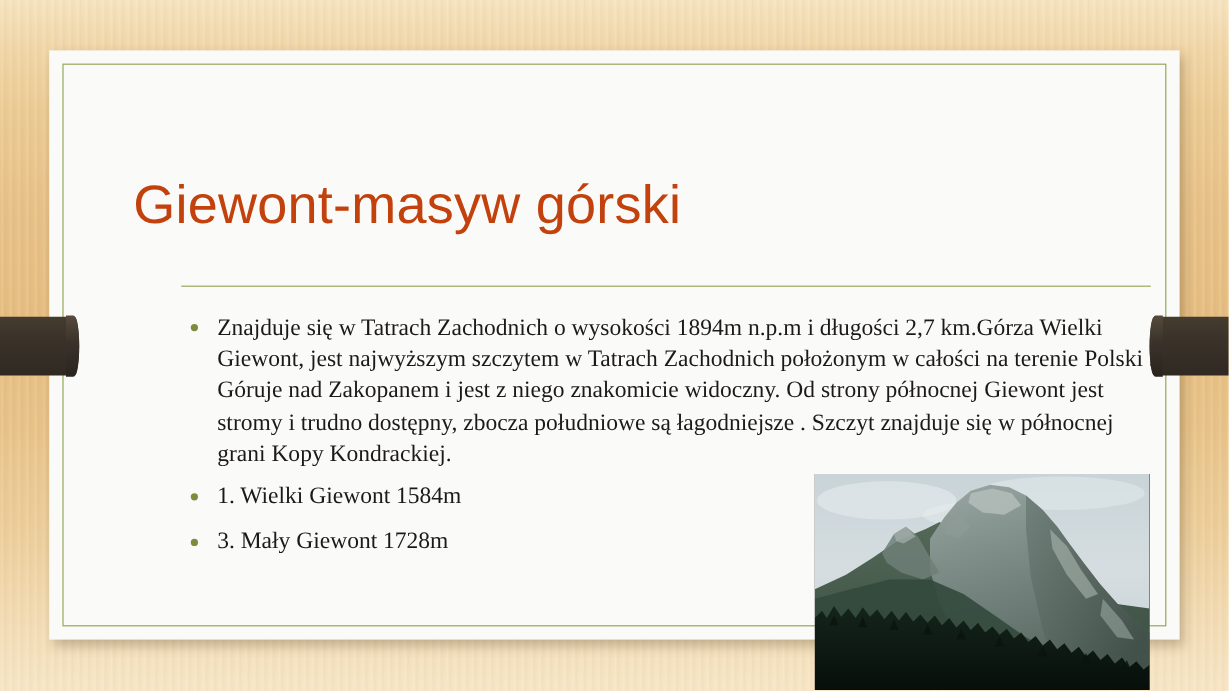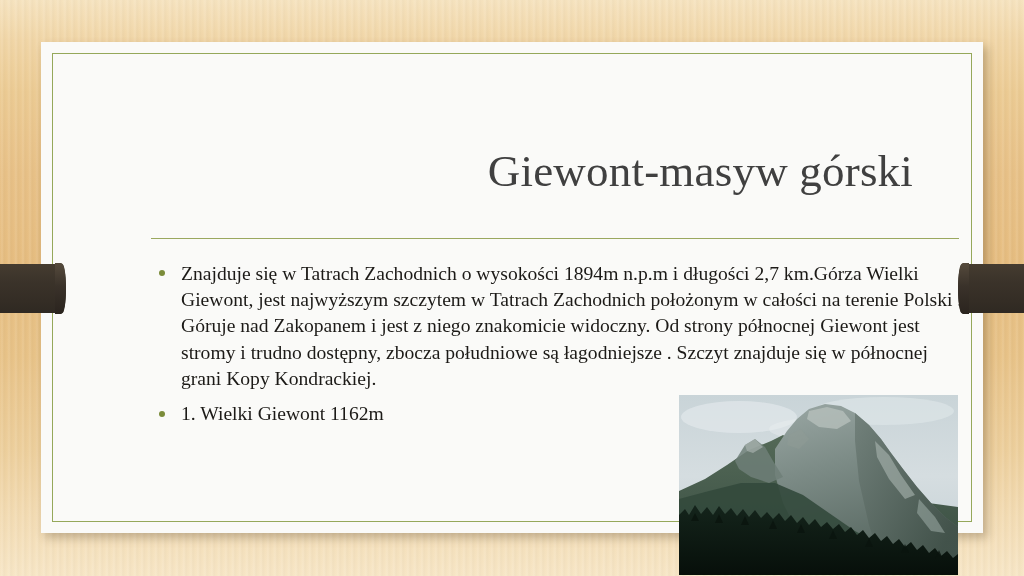--- a/index.html
+++ b/index.html
@@ -99,25 +99,25 @@
     border-top-left-radius: 5px 26px;
     border-bottom-left-radius: 5px 26px;
   }
 
   
   .title {
     position: absolute;
     left: 70px;
     top: 104px;
     width: 802px;
-    text-align: right;
+    text-align: left;
     font-size: 45px;
     line-height: 1.12;
-    color: #404040;
-    font-family: Liberation Serif, serif;
+    color: #c2410c;
+    font-family: Liberation Sans, sans-serif;
     letter-spacing: 0.2px;
     white-space: nowrap;
   }
   .title-rule {
     position: absolute;
     left: 110px;
     top: 196px;
     width: 808px;
     height: 0;
     border-top: 1.7px solid #9aa85f;
@@ -176,24 +176,28 @@
 
     <div class="body-block">
 
       <div class="bullet-row para">
         <span class="dot"></span>
         <span>Znajduje się w Tatrach Zachodnich o wysokości 1894m n.p.m i długości 2,7 km.Górza Wielki Giewont, jest najwyższym szczytem w Tatrach Zachodnich położonym w całości na terenie Polski . Góruje nad Zakopanem i jest z niego znakomicie widoczny. Od strony północnej Giewont jest stromy i trudno dostępny, zbocza południowe są łagodniejsze . Szczyt znajduje się w północnej grani Kopy Kondrackiej.</span>
       </div>
 
       <div class="bullet-row item">
         <span class="dot"></span>
-        <span>1. Wielki Giewont 1162m</span>
+        <span>1. Wielki Giewont 1584m</span>
       </div>
 
 
+      <div class="bullet-row item">
+        <span class="dot"></span>
+        <span>3. Mały Giewont 1728m</span>
+      </div>
 
     </div>
 
     <div class="photo">
       <svg width="279" height="180" viewBox="0 0 279 180" xmlns="http://www.w3.org/2000/svg">
         <defs>
           <linearGradient id="sky" x1="0" y1="0" x2="0" y2="1">
             <stop offset="0%" stop-color="#c9d4d8"></stop>
             <stop offset="45%" stop-color="#d5dde0"></stop>
             <stop offset="100%" stop-color="#c2ced3"></stop>

